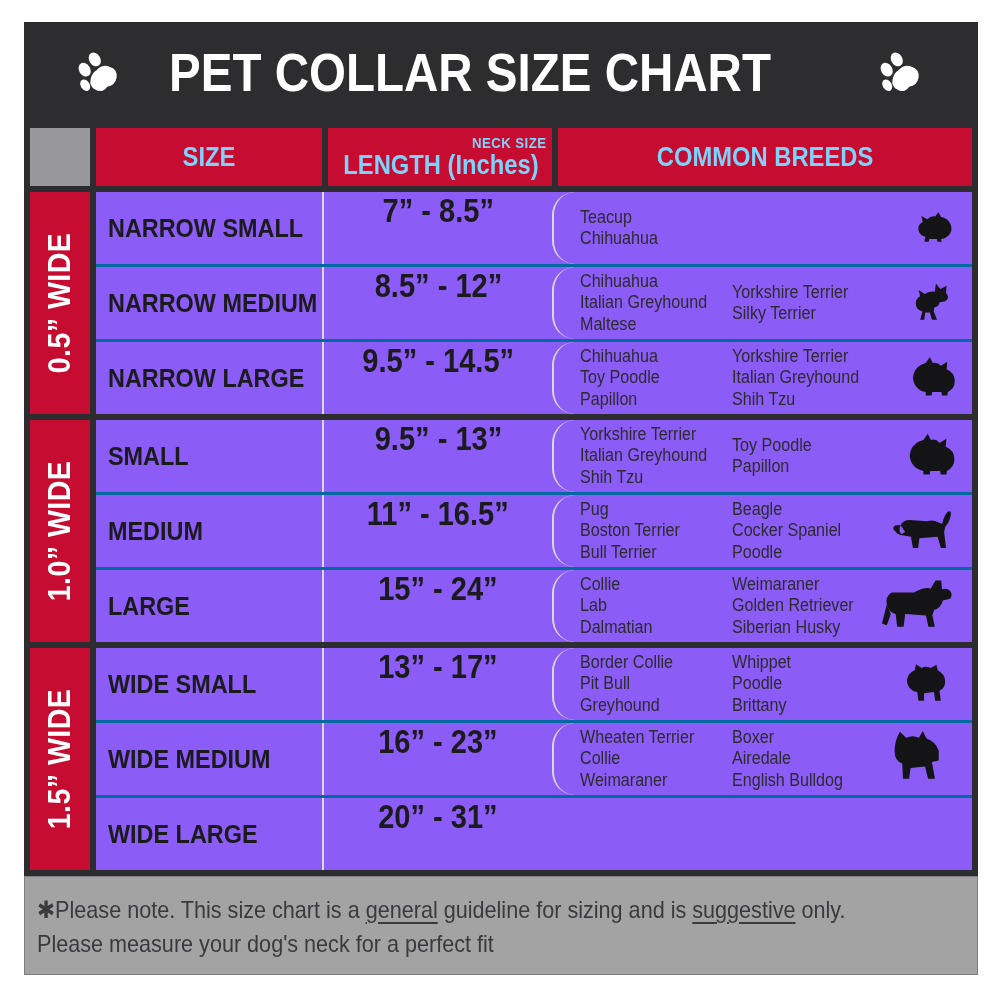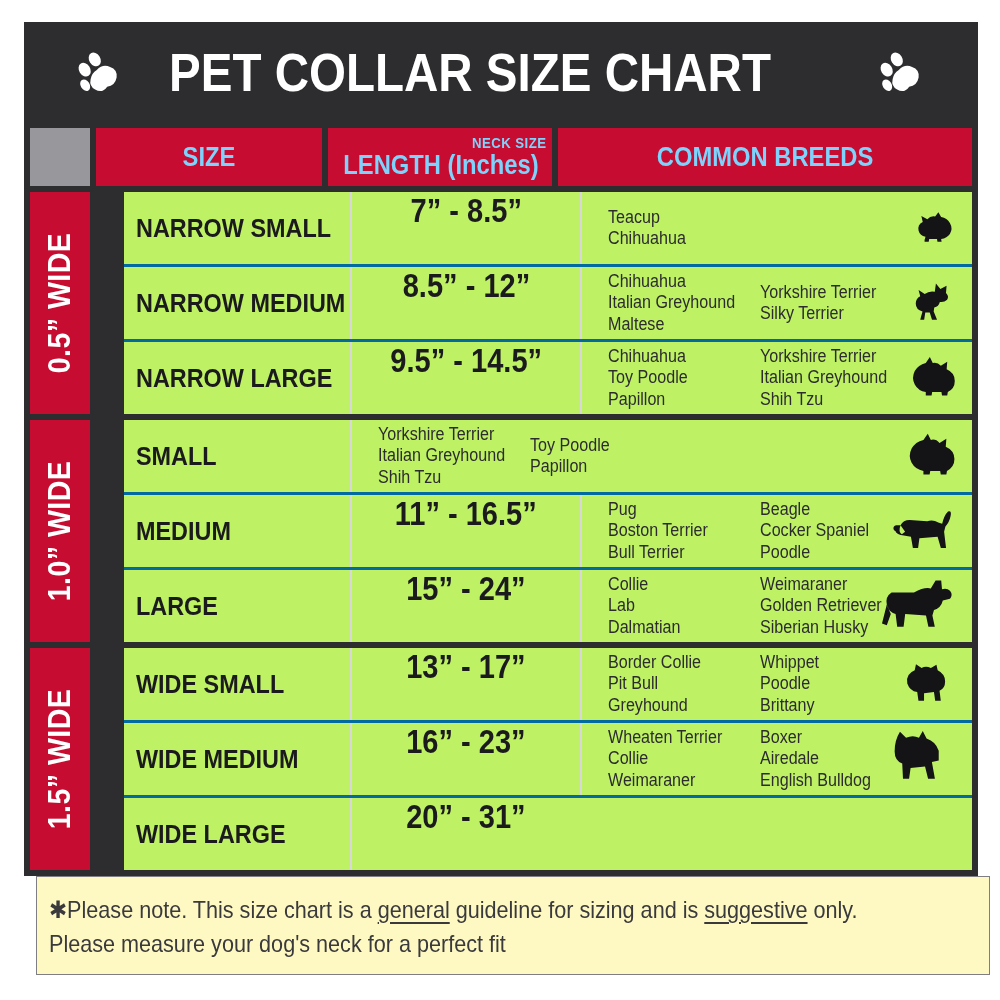--- a/index.html
+++ b/index.html
@@ -32,40 +32,40 @@
 
   
   .section{display:flex;margin-top:6px;}
   .side{width:60px;background:#c60c30;position:relative;flex:0 0 auto;}
   .side-text{
     position:absolute;left:50%;top:50%;
     transform:translate(-50%,-50%) rotate(-90deg) scaleX(.92);
     color:#fff;font-weight:bold;font-size:31px;white-space:nowrap;letter-spacing:.5px;
   }
   .rows{flex:1;margin-left:6px;display:flex;flex-direction:column;}
-  .row{height:72px;background:#bef264;display:flex;position:relative;box-sizing:border-box;margin-left:28px;}
+  .row{height:72px;background:#8b5cf6;display:flex;position:relative;box-sizing:border-box;}
   .row + .row{height:75px;border-top:3px solid #0369a1;}
   .cs{width:226px;display:flex;align-items:center;padding-left:12px;box-sizing:border-box;flex:0 0 auto;}
   .cs .size-label{font-weight:bold;font-size:26px;color:#1b1a1d;}
   .cl{width:230px;border-left:2px solid #d8d8d8;box-sizing:border-box;
       display:flex;align-items:flex-start;justify-content:center;flex:0 0 auto;}
   .cl .len{font-weight:bold;font-size:33px;color:#1b1a1d;}
   .cb{flex:1;border-left:2px solid #d8d8d8;box-sizing:border-box;
-      display:flex;align-items:center;padding-left:26px;position:relative;}
+      display:flex;align-items:center;padding-left:26px;position:relative;border-radius:23px;}
   .bc{transform:scaleX(.92);transform-origin:0 50%;}
   .bc1{width:152px;flex:0 0 auto;}
   .bc2{flex:1;}
   .bline{font-size:17.5px;line-height:21.5px;color:#2c2b2e;white-space:nowrap;}
   .icon-slot{position:absolute;right:12px;top:50%;transform:translateY(-50%);
              z-index:3;color:#141316;display:flex;align-items:center;}
   .icon-slot svg{display:block;}
 
   
   .footer{
-    position:absolute;left:36px;top:876px;width:954px;height:99px;background:#fef9c3;
+    position:absolute;left:24px;top:876px;width:954px;height:99px;background:#a3a3a3;
     box-sizing:border-box;padding:16px 14px 0 12px;z-index:0;border:1px solid #7f7e83;
   }
   .fline{font-size:24px;line-height:34px;color:#3a393c;}
   .fline u{text-decoration:underline;text-decoration-thickness:2px;text-underline-offset:4px;}
 </style>
 </head>
 <body>
 
 <div class="sheet">
 
@@ -190,20 +190,23 @@
         </div>
         <div class="section">
           <div class="side">
             <span class="side-text">1.0” WIDE</span>
           </div>
           <div class="rows">
             <div class="row">
               <div class="cs">
                 <span class="size-label cx">SMALL</span>
               </div>
+              <div class="cl">
+                <span class="len cxc">9.5” - 13”</span>
+              </div>
               <div class="cb">
                 <div class="bc bc1">
                   <div class="bline">Yorkshire Terrier</div>
                   <div class="bline">Italian Greyhound</div>
                   <div class="bline">Shih Tzu</div>
                 </div>
                 <div class="bc bc2">
                   <div class="bline">Toy Poodle</div>
                   <div class="bline">Papillon</div>
                 </div>

